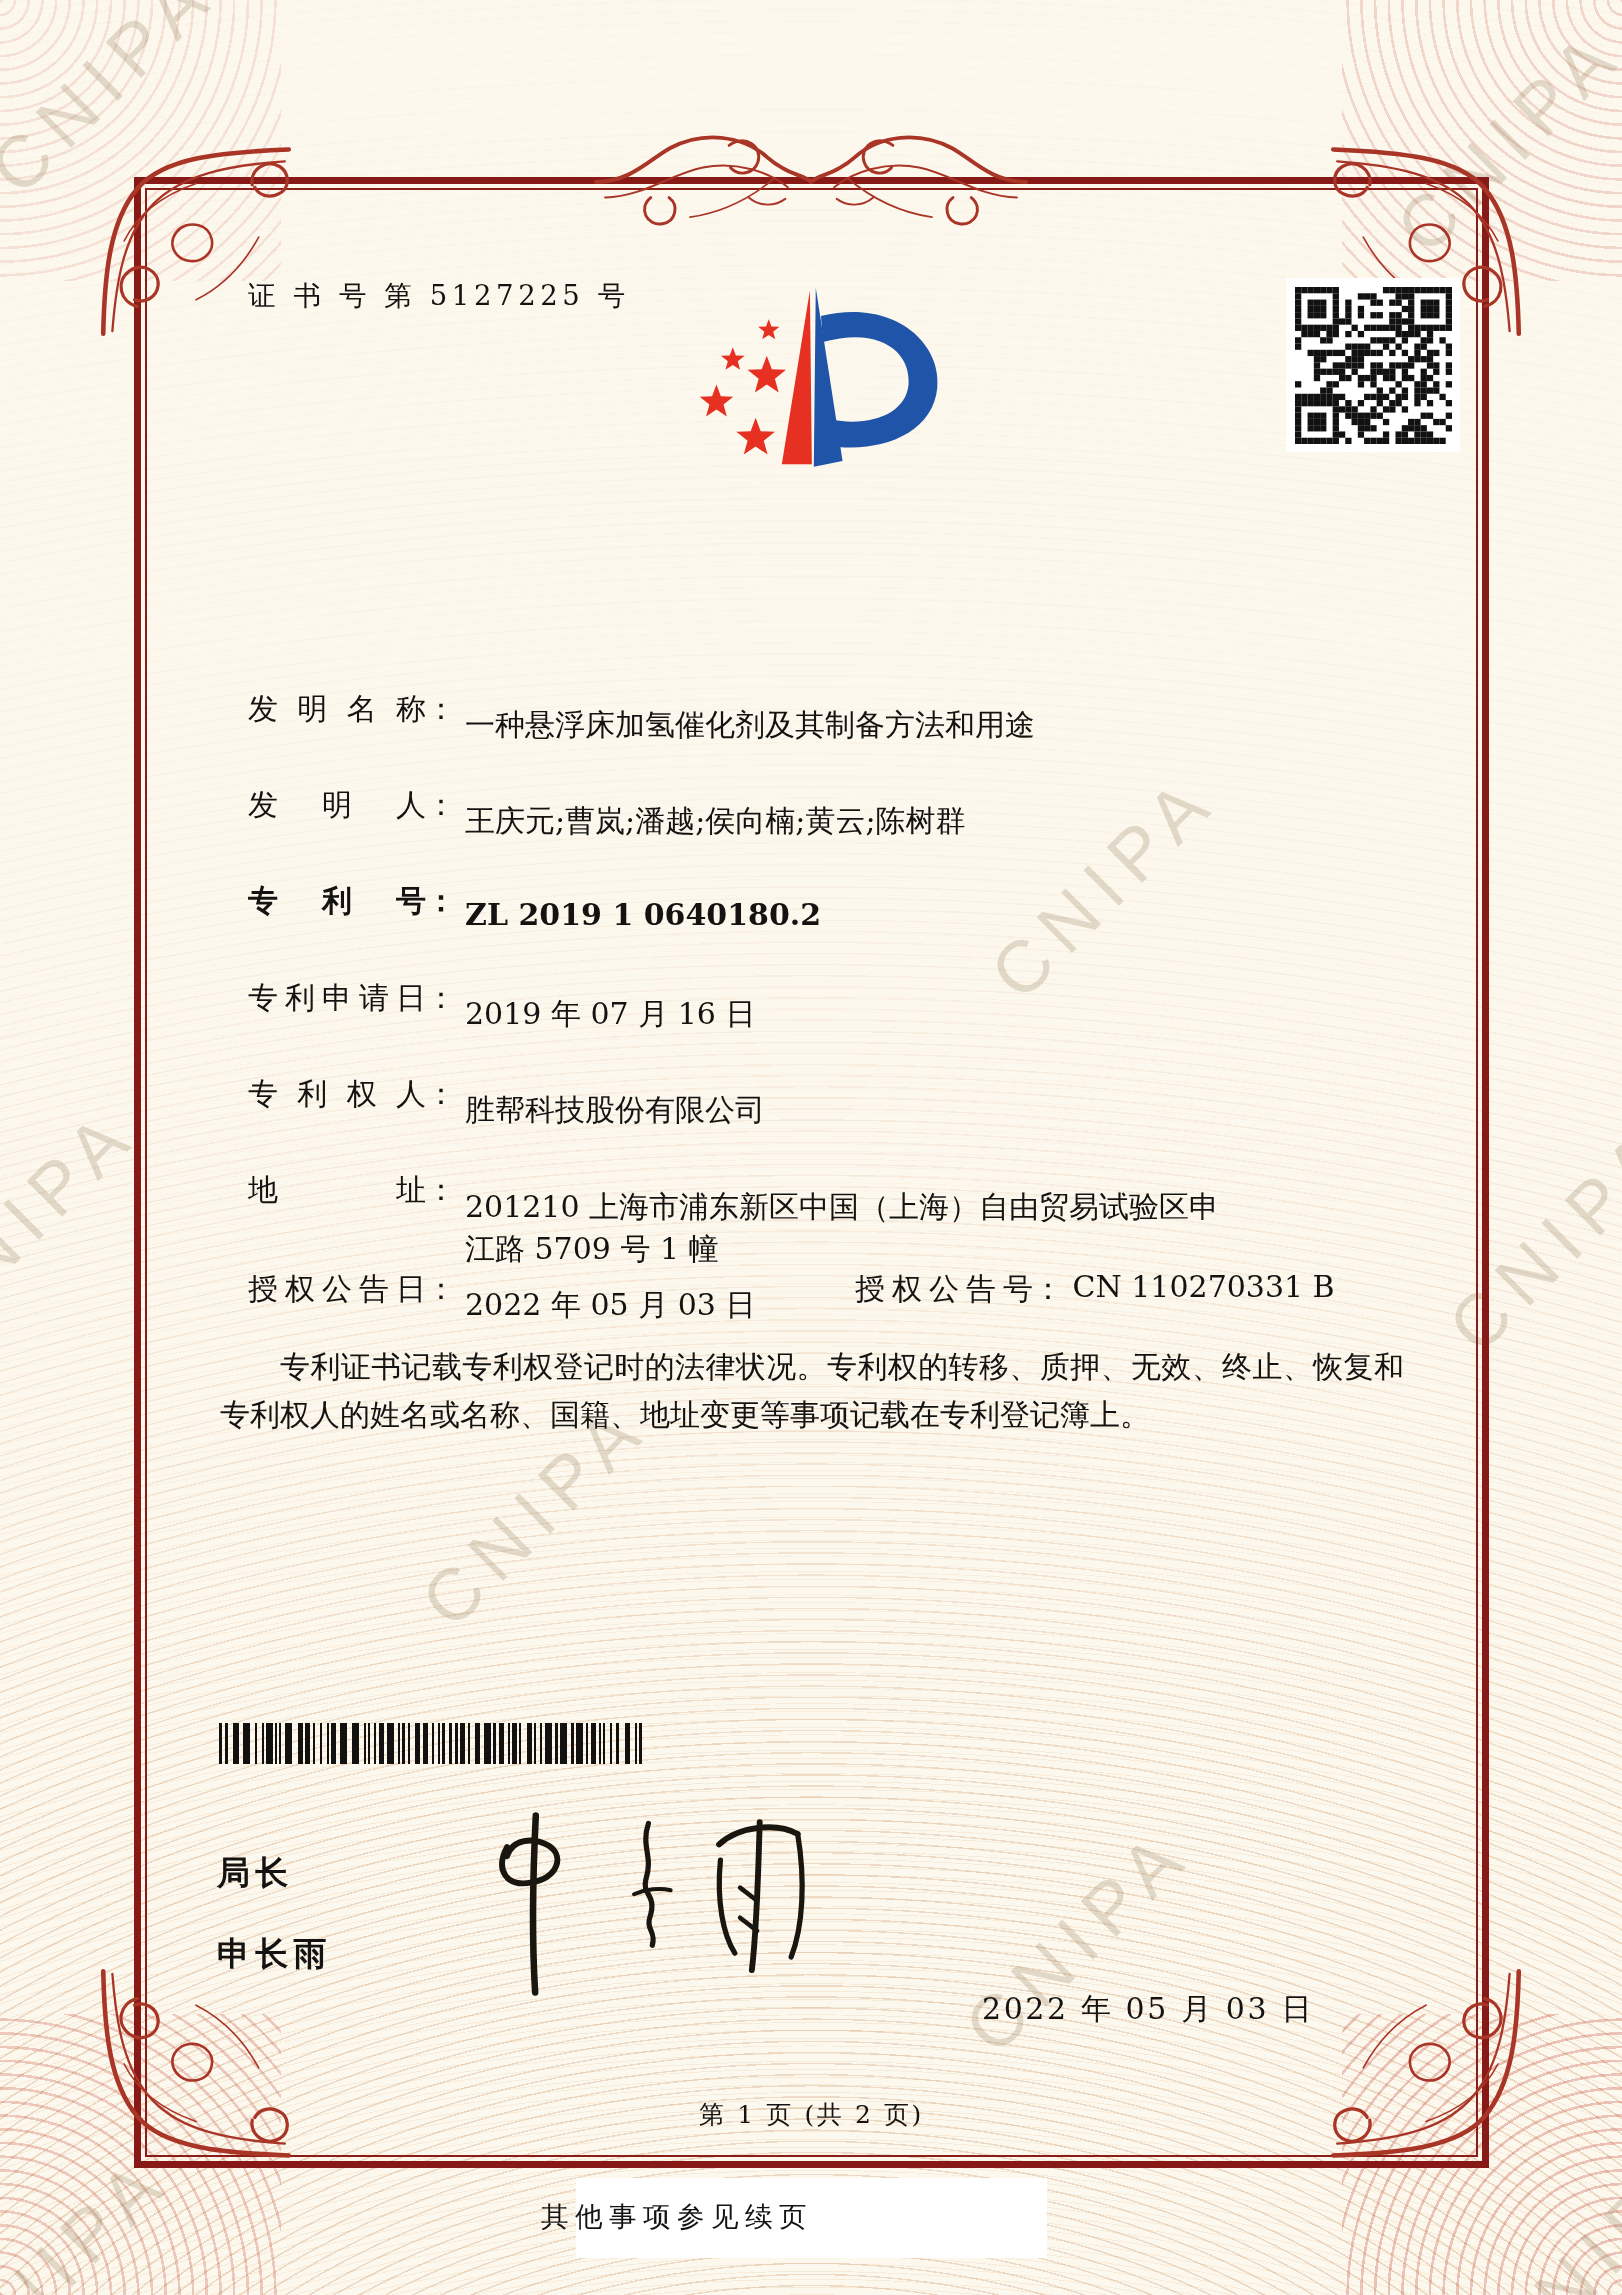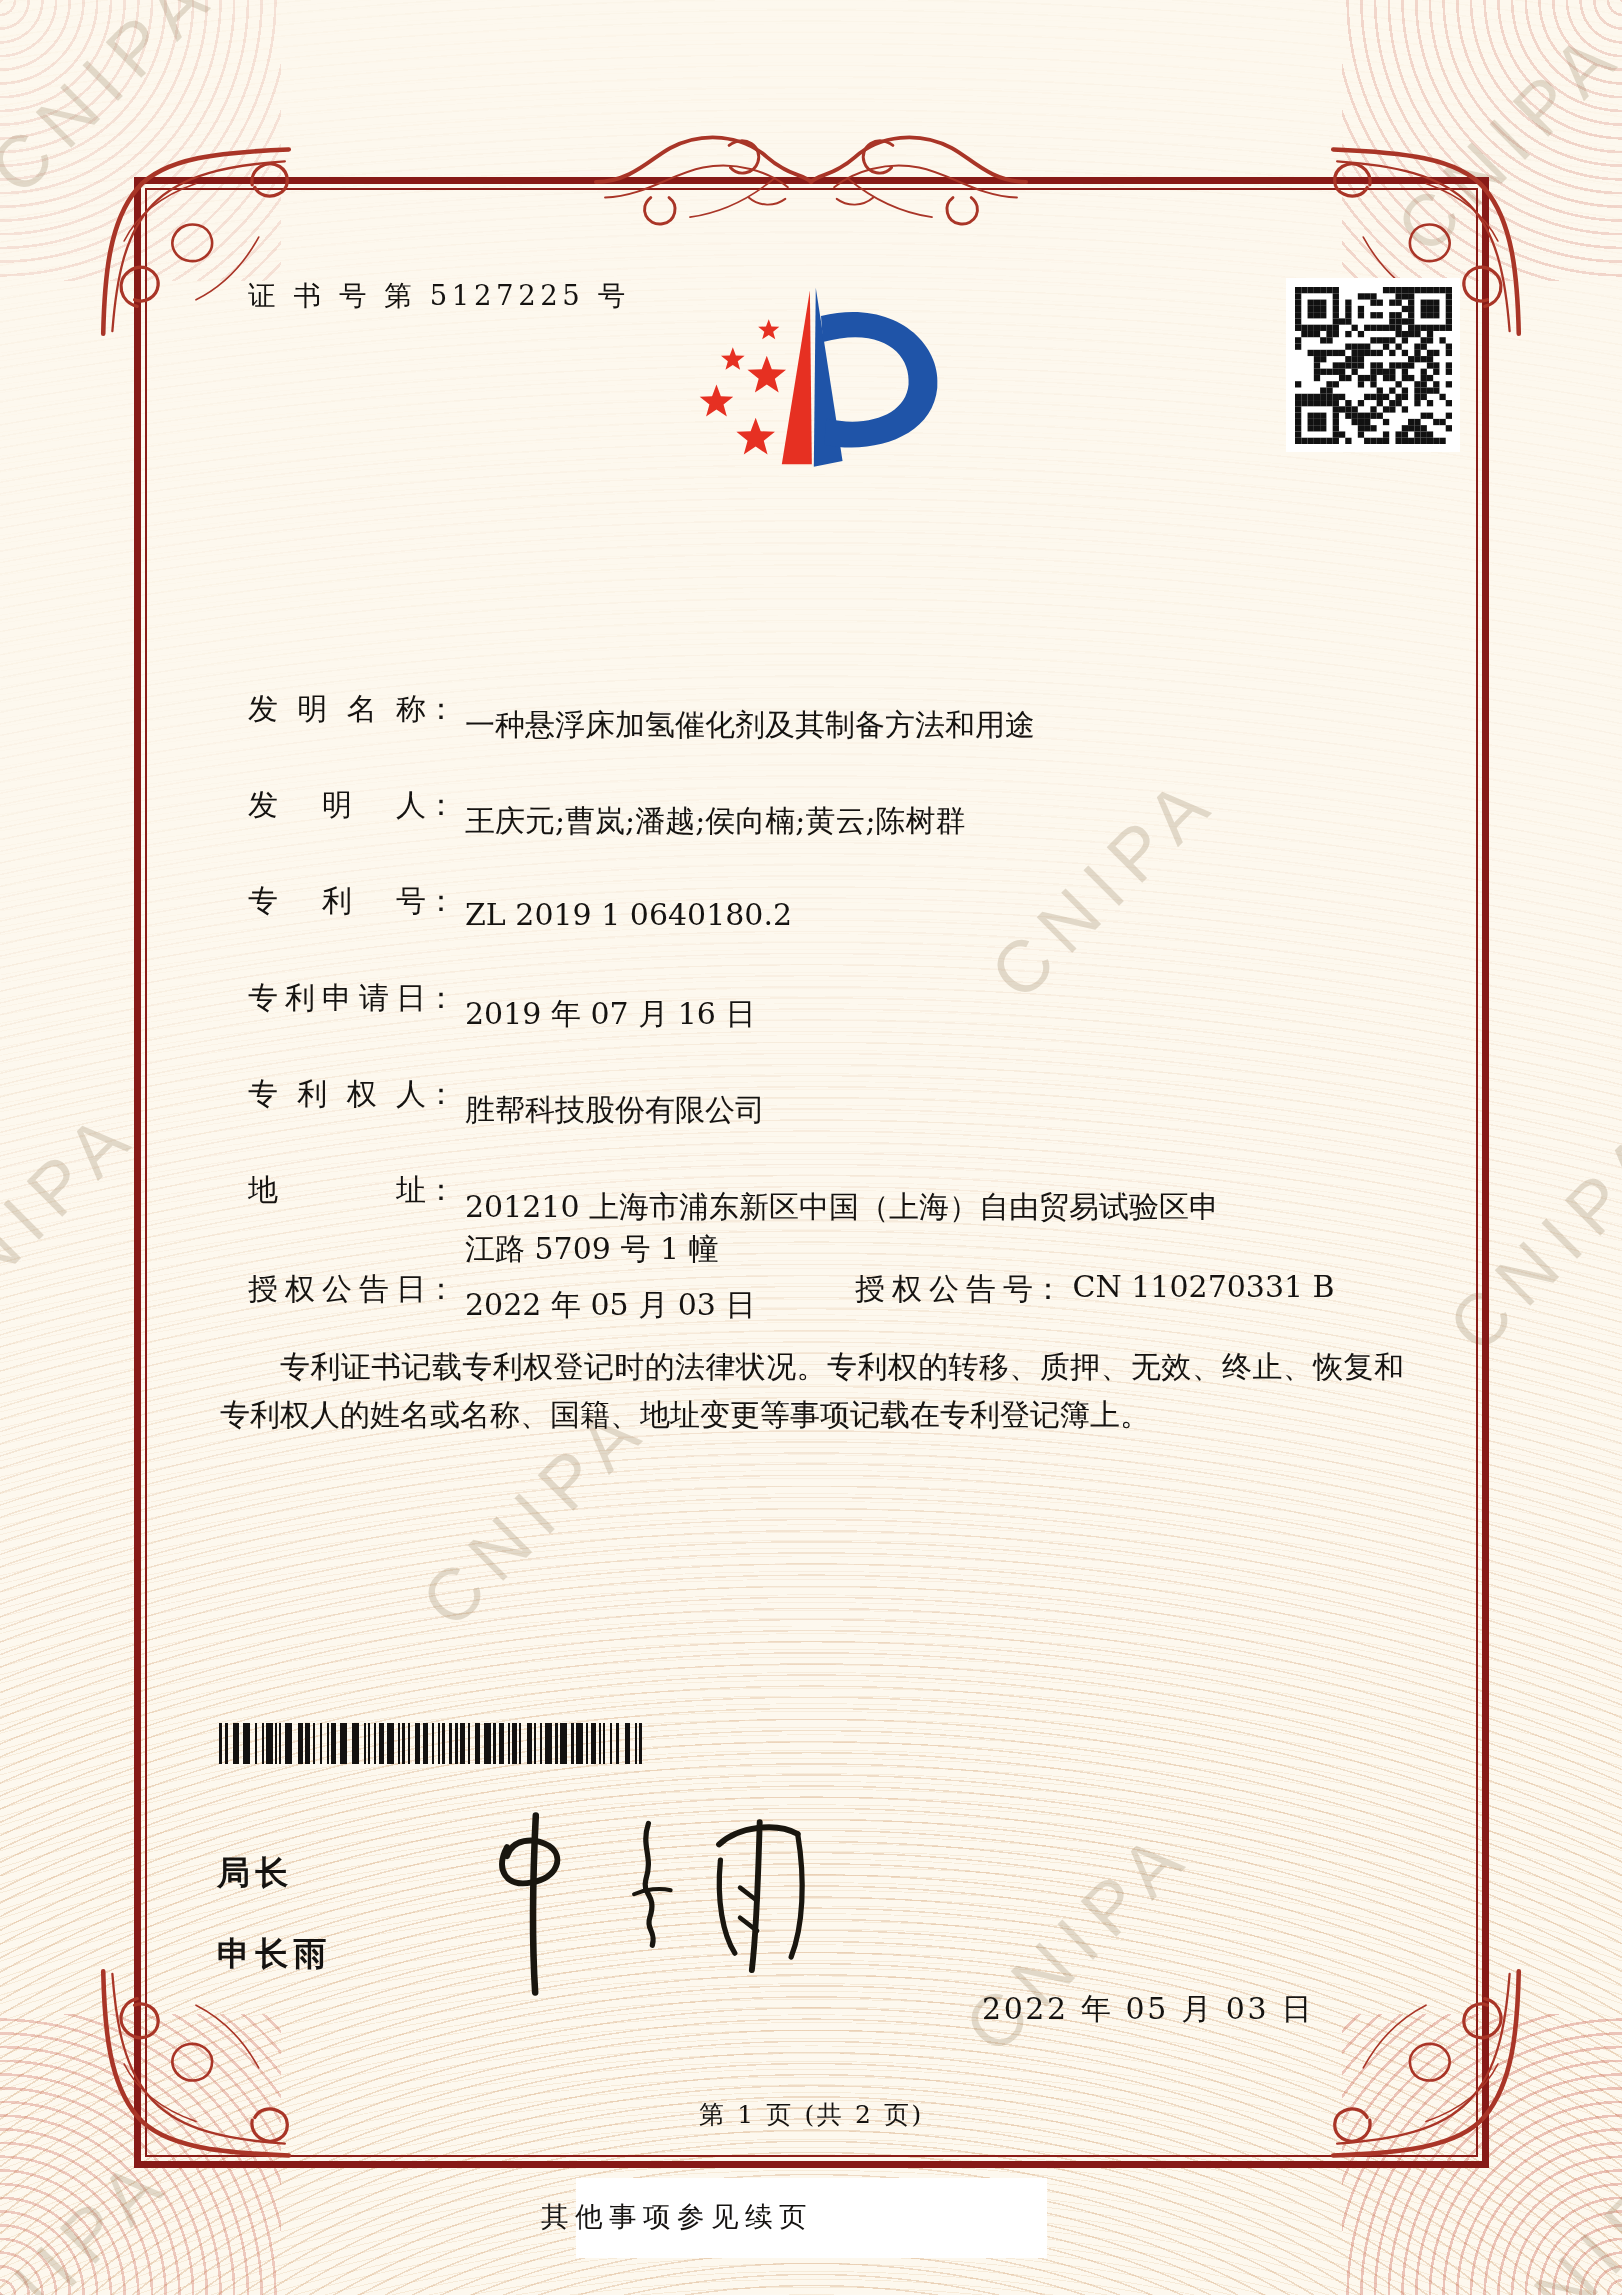--- a/index.html
+++ b/index.html
@@ -520,21 +520,21 @@
 
 
   <div class="abs row" style="top:689px;">
     <span class="lbl">发明名称</span><span class="colon">：</span>
     <span class="val">一种悬浮床加氢催化剂及其制备方法和用途</span>
   </div>
   <div class="abs row" style="top:785px;">
     <span class="lbl">发明人</span><span class="colon">：</span>
     <span class="val">王庆元;曹岚;潘越;侯向楠;黄云;陈树群</span>
   </div>
-  <div class="abs row" style="top:881px;">
+  <div class="abs row" style="top:881px;font-weight:bold;">
     <span class="lbl">专利号</span><span class="colon">：</span>
     <span class="val">ZL 2019 1 0640180.2</span>
   </div>
   <div class="abs row" style="top:978px;">
     <span class="lbl">专利申请日</span><span class="colon">：</span>
     <span class="val">2019 年 07 月 16 日</span>
   </div>
   <div class="abs row" style="top:1074px;">
     <span class="lbl">专利权人</span><span class="colon">：</span>
     <span class="val">胜帮科技股份有限公司</span>

